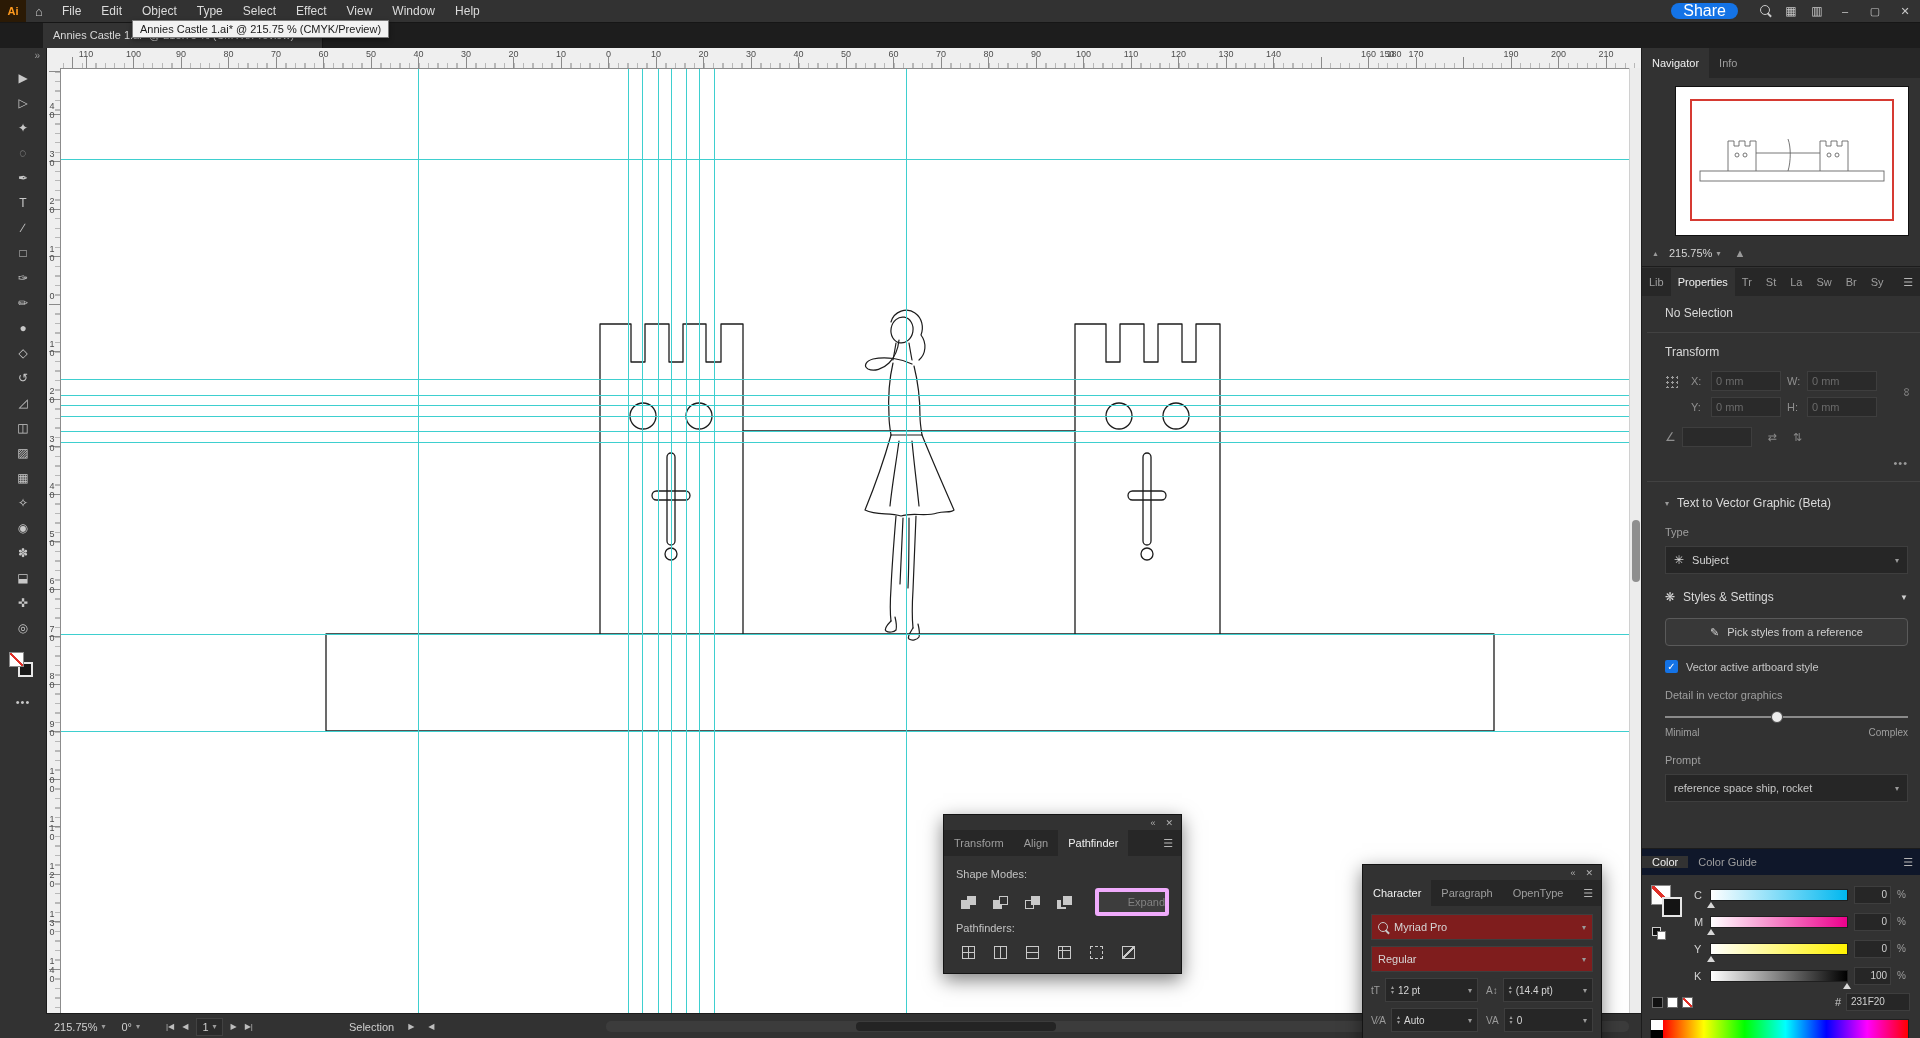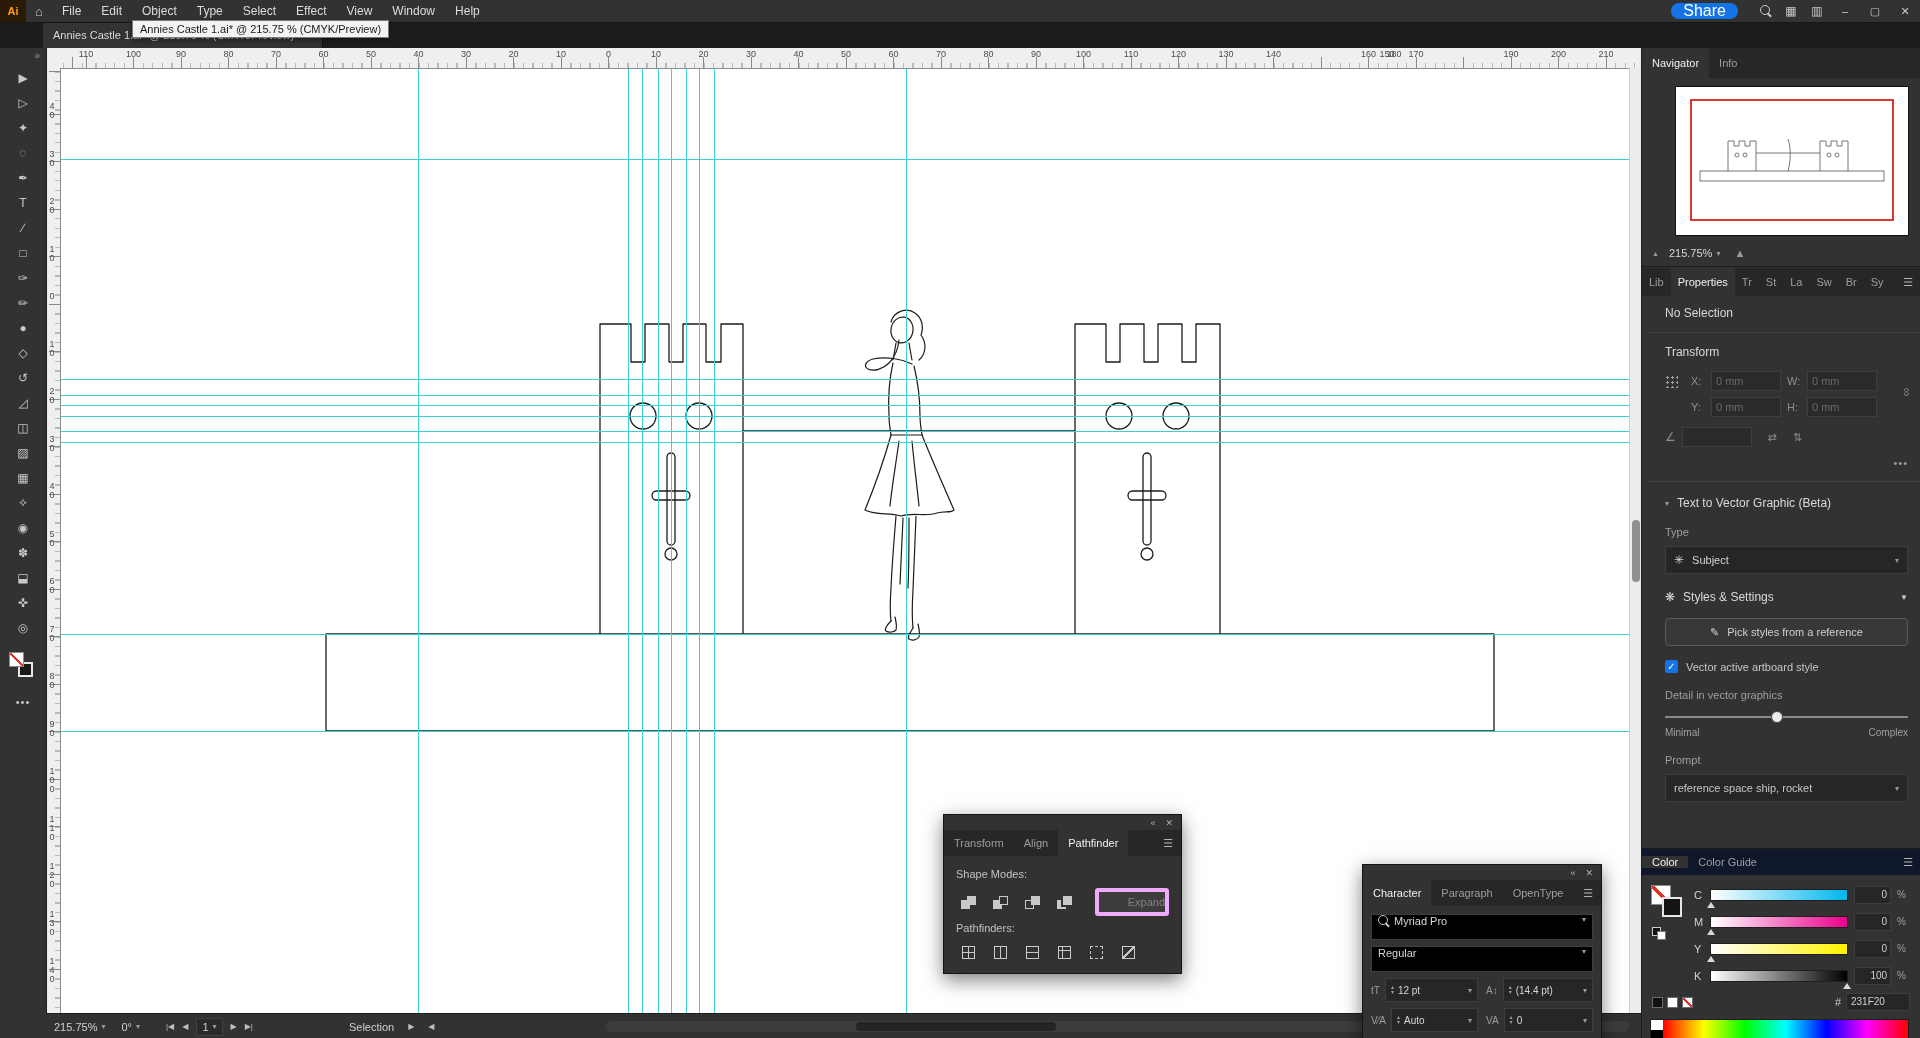--- a/index.html
+++ b/index.html
@@ -175,21 +175,21 @@
   .pfglyph2.trim{background:linear-gradient(#c9c9c9,#c9c9c9) 50% 0/1px 100% no-repeat;}
   .pfglyph2.merge{background:linear-gradient(#c9c9c9,#c9c9c9) 0 50%/100% 1px no-repeat;}
   .pfglyph2.crop{background:linear-gradient(#c9c9c9,#c9c9c9) 30% 0/1px 100% no-repeat,linear-gradient(#c9c9c9,#c9c9c9) 0 30%/100% 1px no-repeat;}
   .pfglyph2.outline{border-style:dashed;}
   .pfglyph2.minus-back{background:linear-gradient(135deg,transparent 44%,#c9c9c9 44%,#c9c9c9 56%,transparent 56%);}
   .expand-btn{margin-left:auto;width:66px;height:20px;background:#3d3d3d;border:4px solid #f0abfc;border-radius:3px;color:#828282;font-size:11px;line-height:20px;text-align:right;cursor:not-allowed;}
 
   .pf-panel{left:943px;top:814px;width:237px;height:158px;}
   .ch-panel{left:1362px;top:864px;width:238px;height:210px;}
   .ch-body{padding:8px 8px;}
-  .ch-combo{height:24px;background:#000000;border:1px solid #3e3e3e;display:flex;align-items:flex-start;gap:6px;padding:0 6px;color:#d6d6d6;font-size:11px;margin-bottom:6px;cursor:pointer;}
+  .ch-combo{height:24px;background:#7f1d1d;border:1px solid #3e3e3e;display:flex;align-items:center;gap:6px;padding:0 6px;color:#d6d6d6;font-size:11px;margin-bottom:6px;cursor:pointer;}
   .ch-combo .caret{margin-left:auto;}
   .ch-half-row{display:flex;gap:8px;margin-bottom:6px;}
   .ch-half{flex:1;display:flex;align-items:center;gap:5px;}
   .ch-ic{color:#9c9c9c;font-size:10px;white-space:nowrap;}
   .ch-field{flex:1;height:22px;background:#262626;border:1px solid #3e3e3e;display:flex;align-items:center;gap:4px;padding:0 5px;color:#d6d6d6;font-size:10px;cursor:pointer;}
   .ch-field .caret{margin-left:auto;}
   .spin{display:flex;flex-direction:column;line-height:5px;font-size:6px;color:#9a9a9a;}
 </style>
 </head>
 <body>

